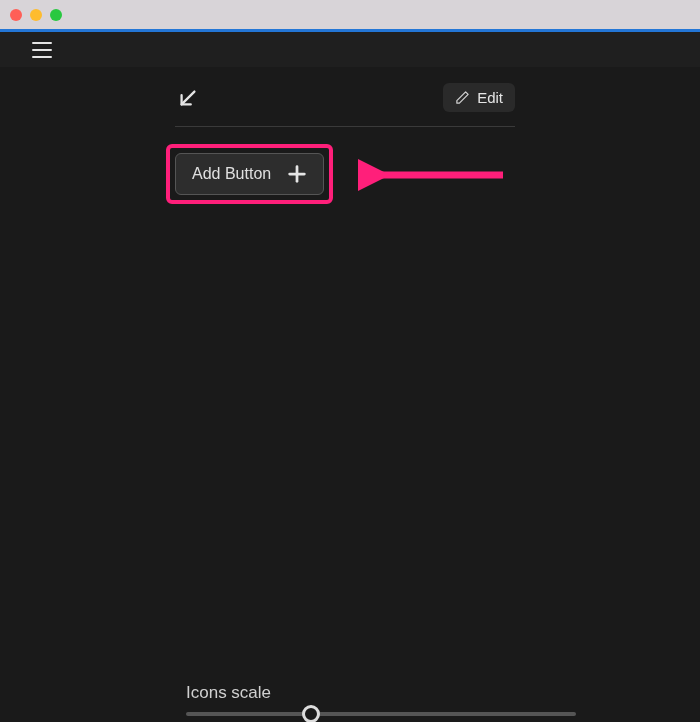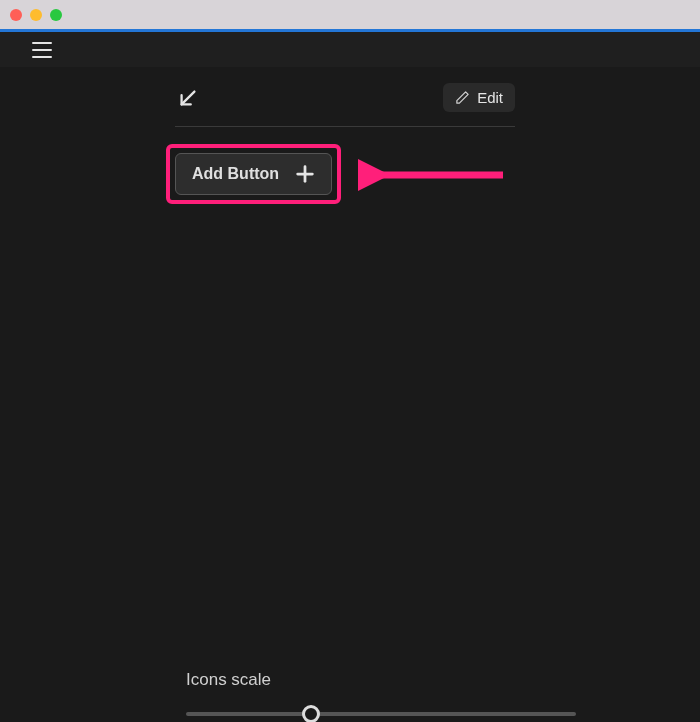--- a/index.html
+++ b/index.html
@@ -103,21 +103,21 @@
     .add-btn {
       background: #2d2d2d;
       border: 1px solid #555;
       border-radius: 6px;
       padding: 8px 14px 8px 16px;
       display: flex;
       align-items: center;
       gap: 14px;
       color: #e0e0e0;
       font-size: 16px;
-      font-weight: 700;
+      font-weight: 400;
       cursor: pointer;
     }
     .plus-ico {
       width: 24px;
       height: 24px;
       display: flex;
       align-items: center;
       justify-content: center;
     }
     .highlight-arrow {
@@ -127,21 +127,21 @@
     }
     .footer-area {
       position: absolute;
       bottom: 0;
       left: 186px;
       width: 390px;
     }
     .scale-label {
       color: #d0d0d0;
       font-size: 17px;
-      margin-bottom: 22px;
+      margin-bottom: 9px;
     }
     .slider-track {
       position: relative;
       height: 4px;
       background: #555;
       border-radius: 2px;
       margin-bottom: 6px;
     }
     .slider-thumb {
       position: absolute;

